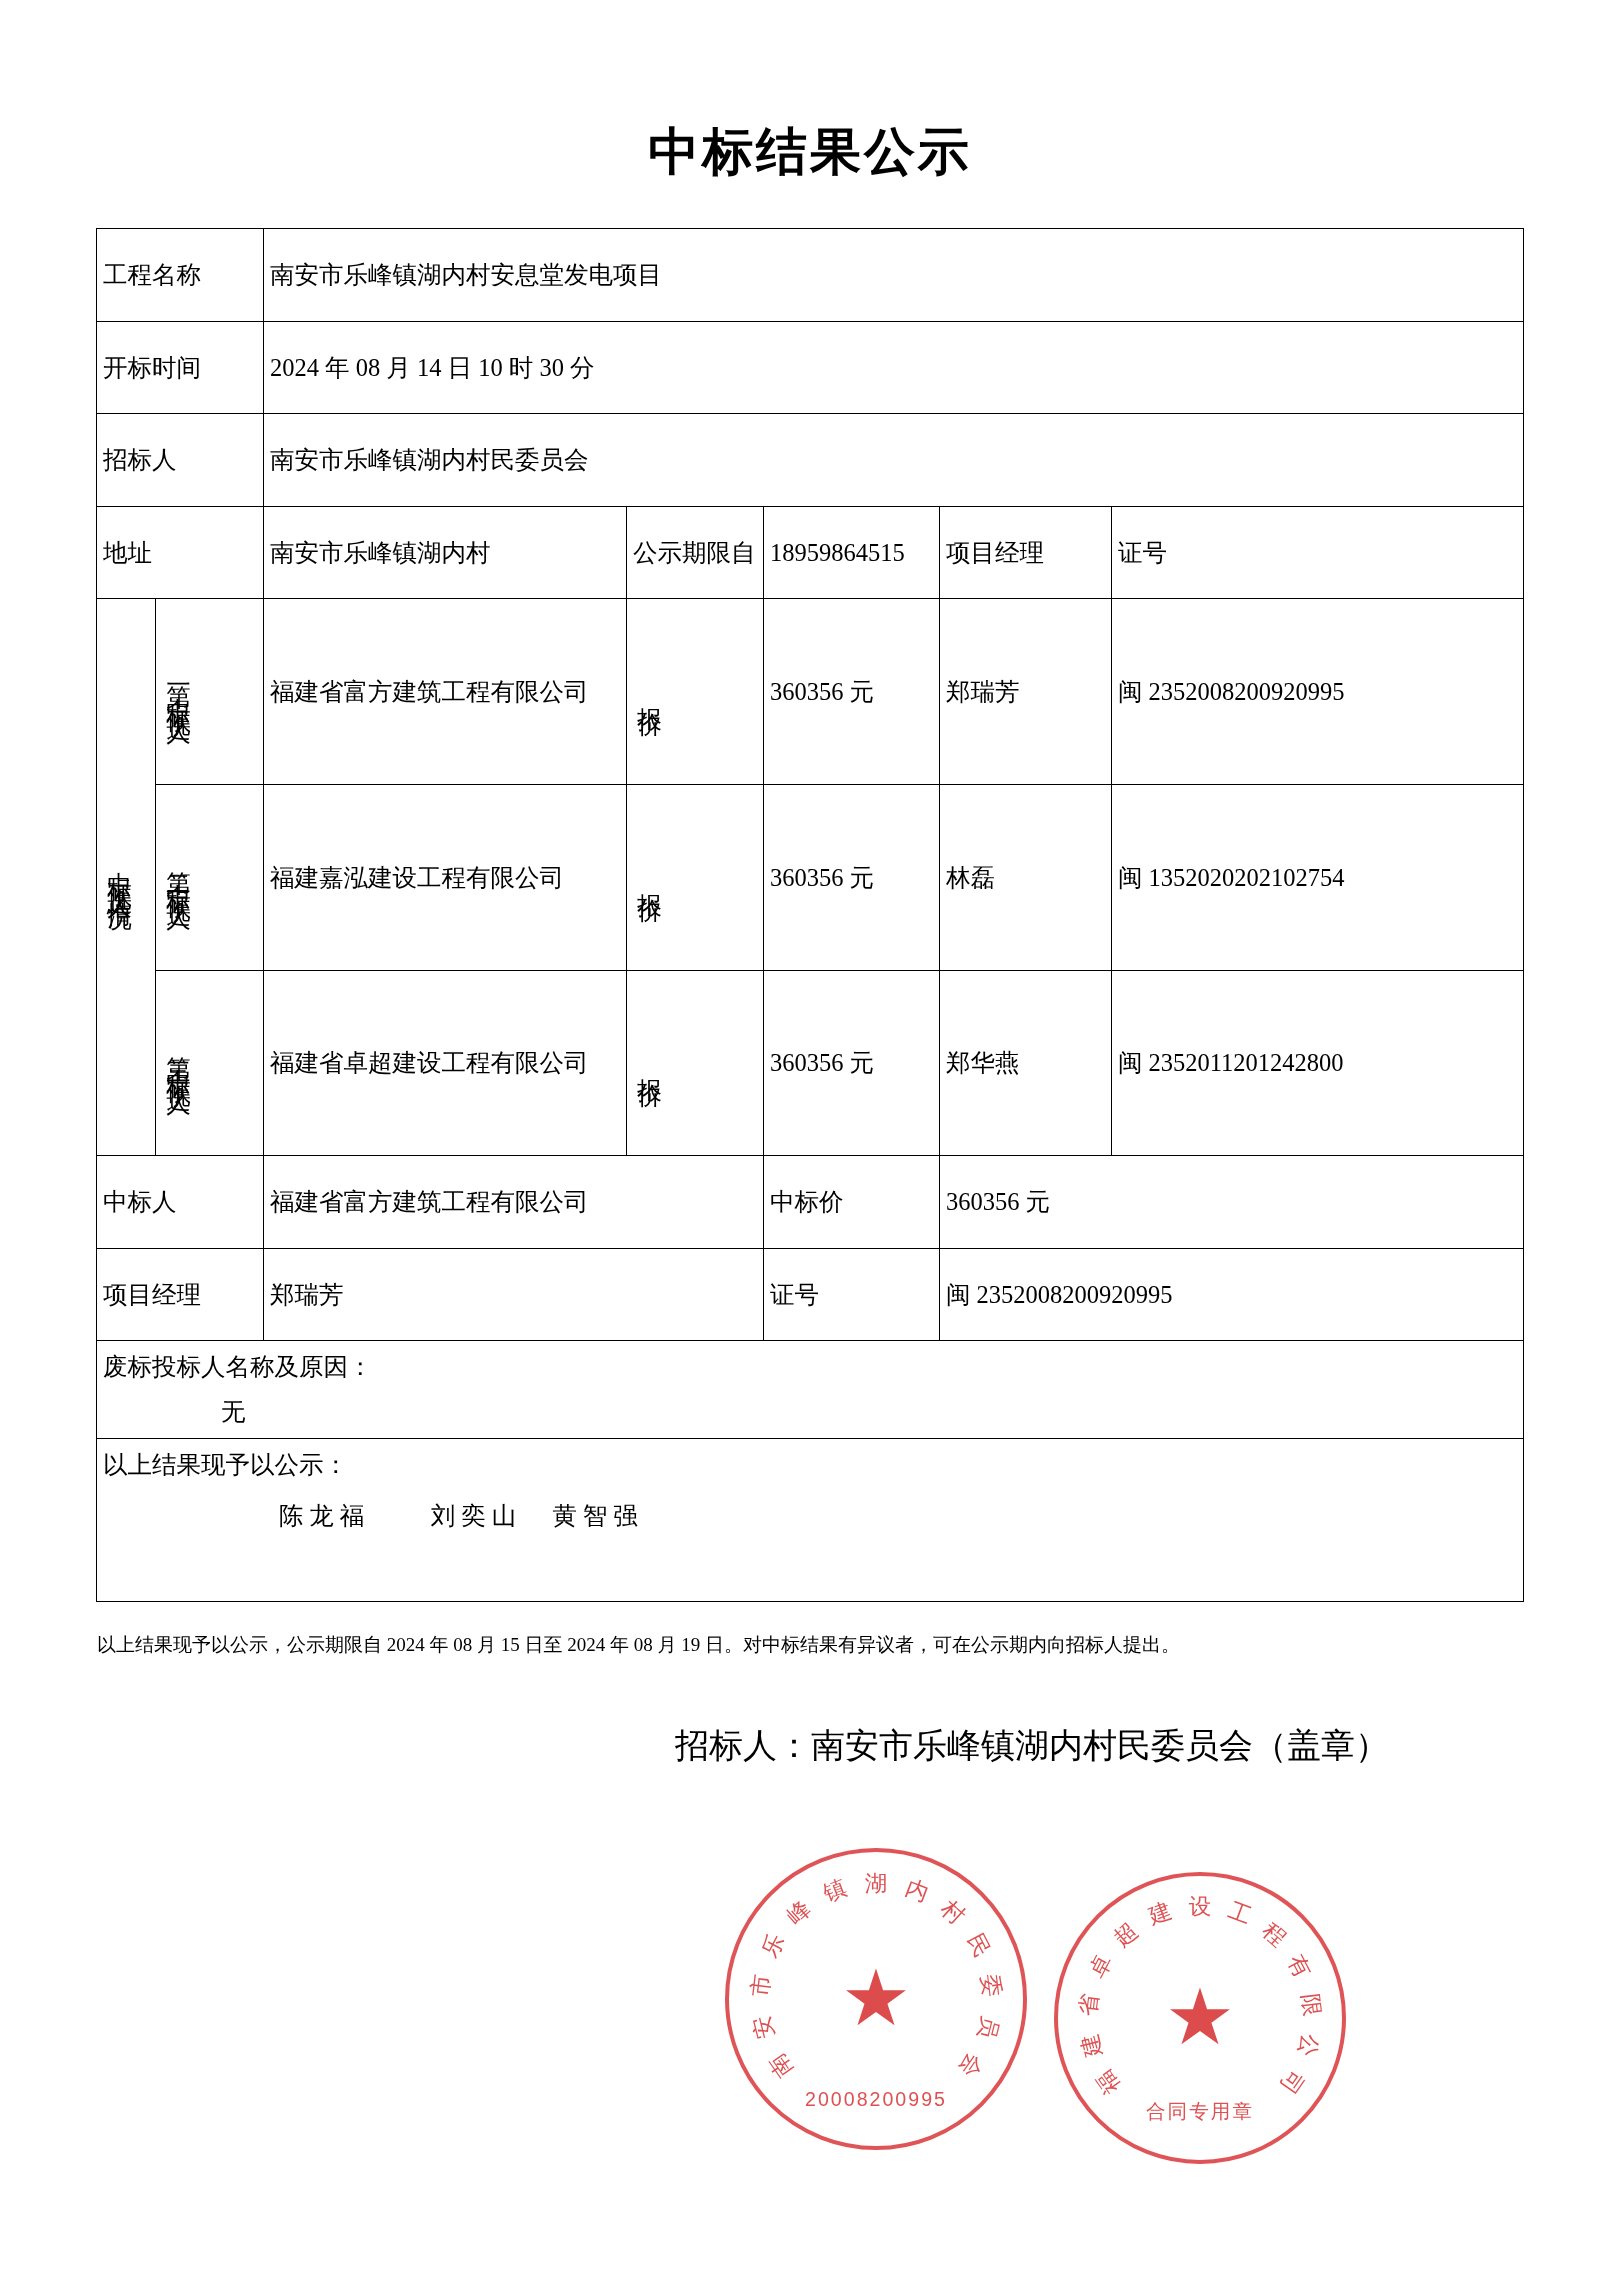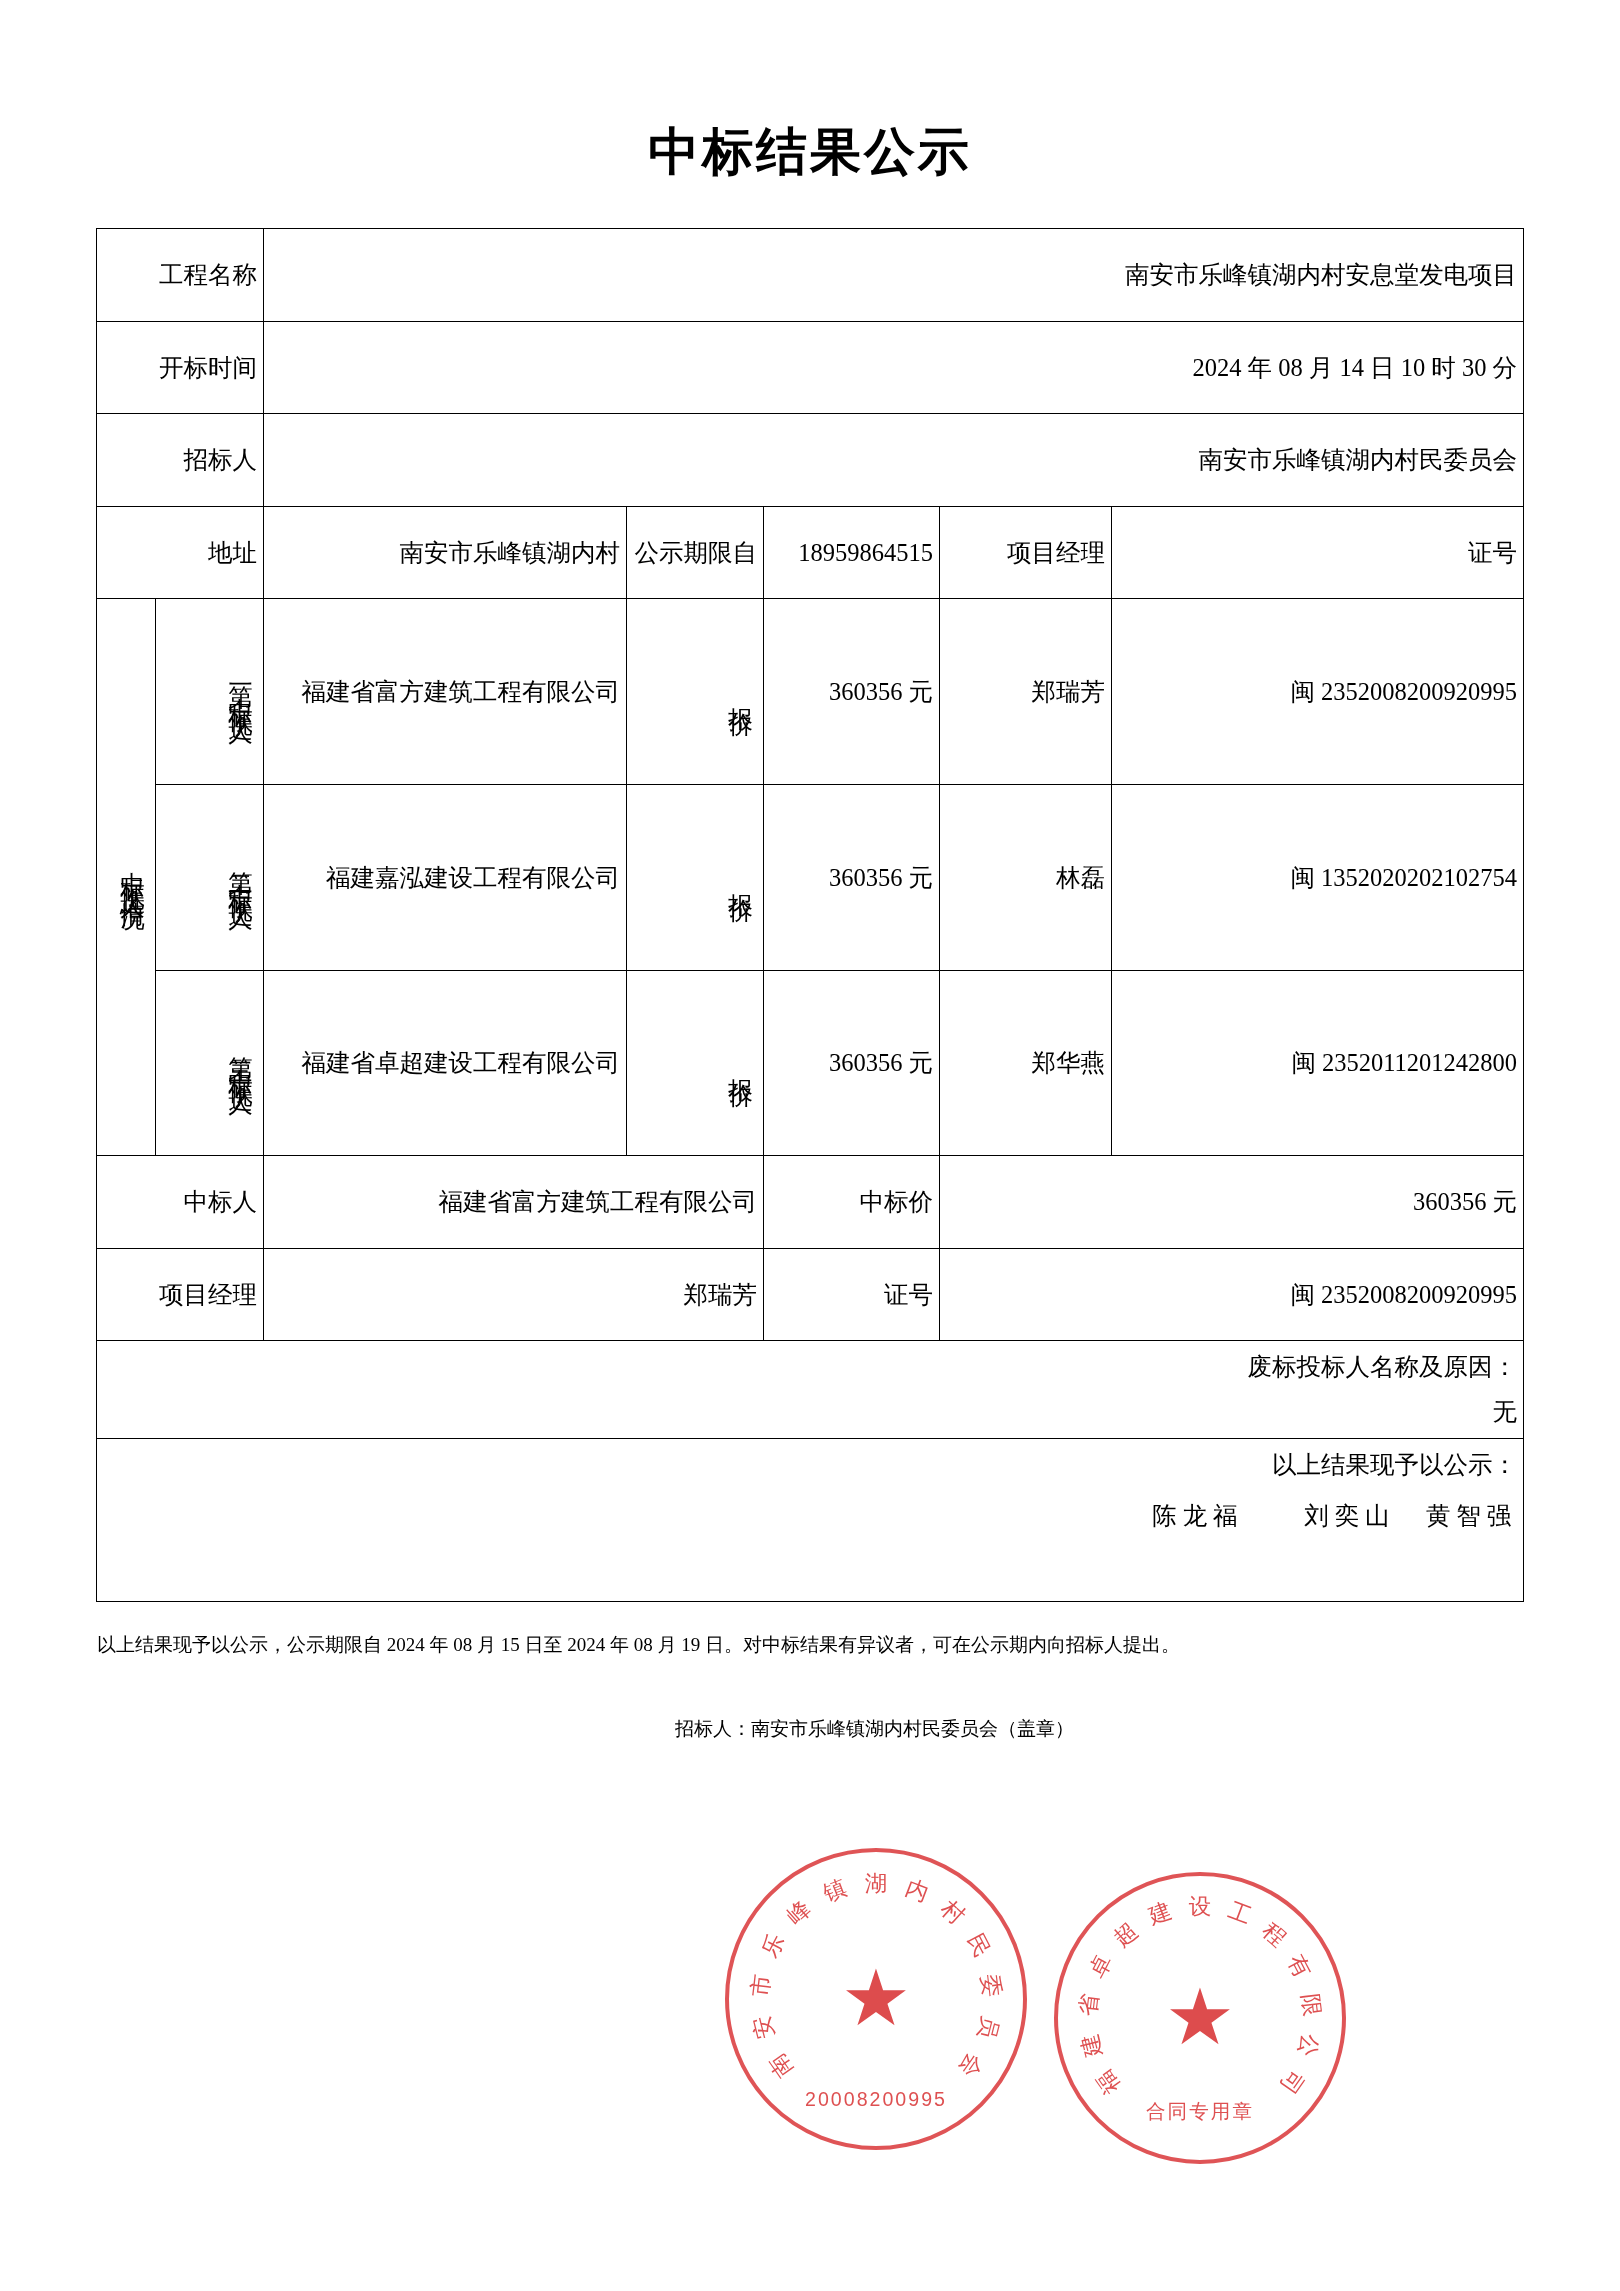--- a/index.html
+++ b/index.html
@@ -32,21 +32,21 @@
     font-family: "Liberation Sans", "DejaVu Sans", sans-serif;
   }
   table.main {
     border-collapse: collapse;
     width: 1426px;
     margin: 0 auto;
     table-layout: fixed;
   }
   table.main td {
     border: 1px solid #000000;
-    text-align: right;
+    text-align: left;
     vertical-align: middle;
     font-size: 24.5px;
     padding: 7.8px 5.9px;
     line-height: 1.45;
   }
   td.tall { height: 76px; }
   td.row-candidate { height: 169px; }
   .vlabel {
     writing-mode: vertical-rl;
     text-orientation: upright;
@@ -80,21 +80,21 @@
     width: 1426px;
     margin: 23.5px auto 0 auto;
     font-size: 19px;
     line-height: 2.0;
     text-align: justify;
   }
   .para p { margin: 0; }
   .sig-block {
     width: 1426px;
     margin: 43px auto 0 auto;
-    font-size: 19px;
+    font-size: 34px;
     line-height: 2.3;
     position: relative;
     z-index: 3;
   }
   .sig-line-1 { padding-left: 578px; }
   .sig-line-2 { padding-left: 539px; }
   .sig-line-3 { padding-left: 961px; margin-top: 9.8px; }
 
   
   .seal {

